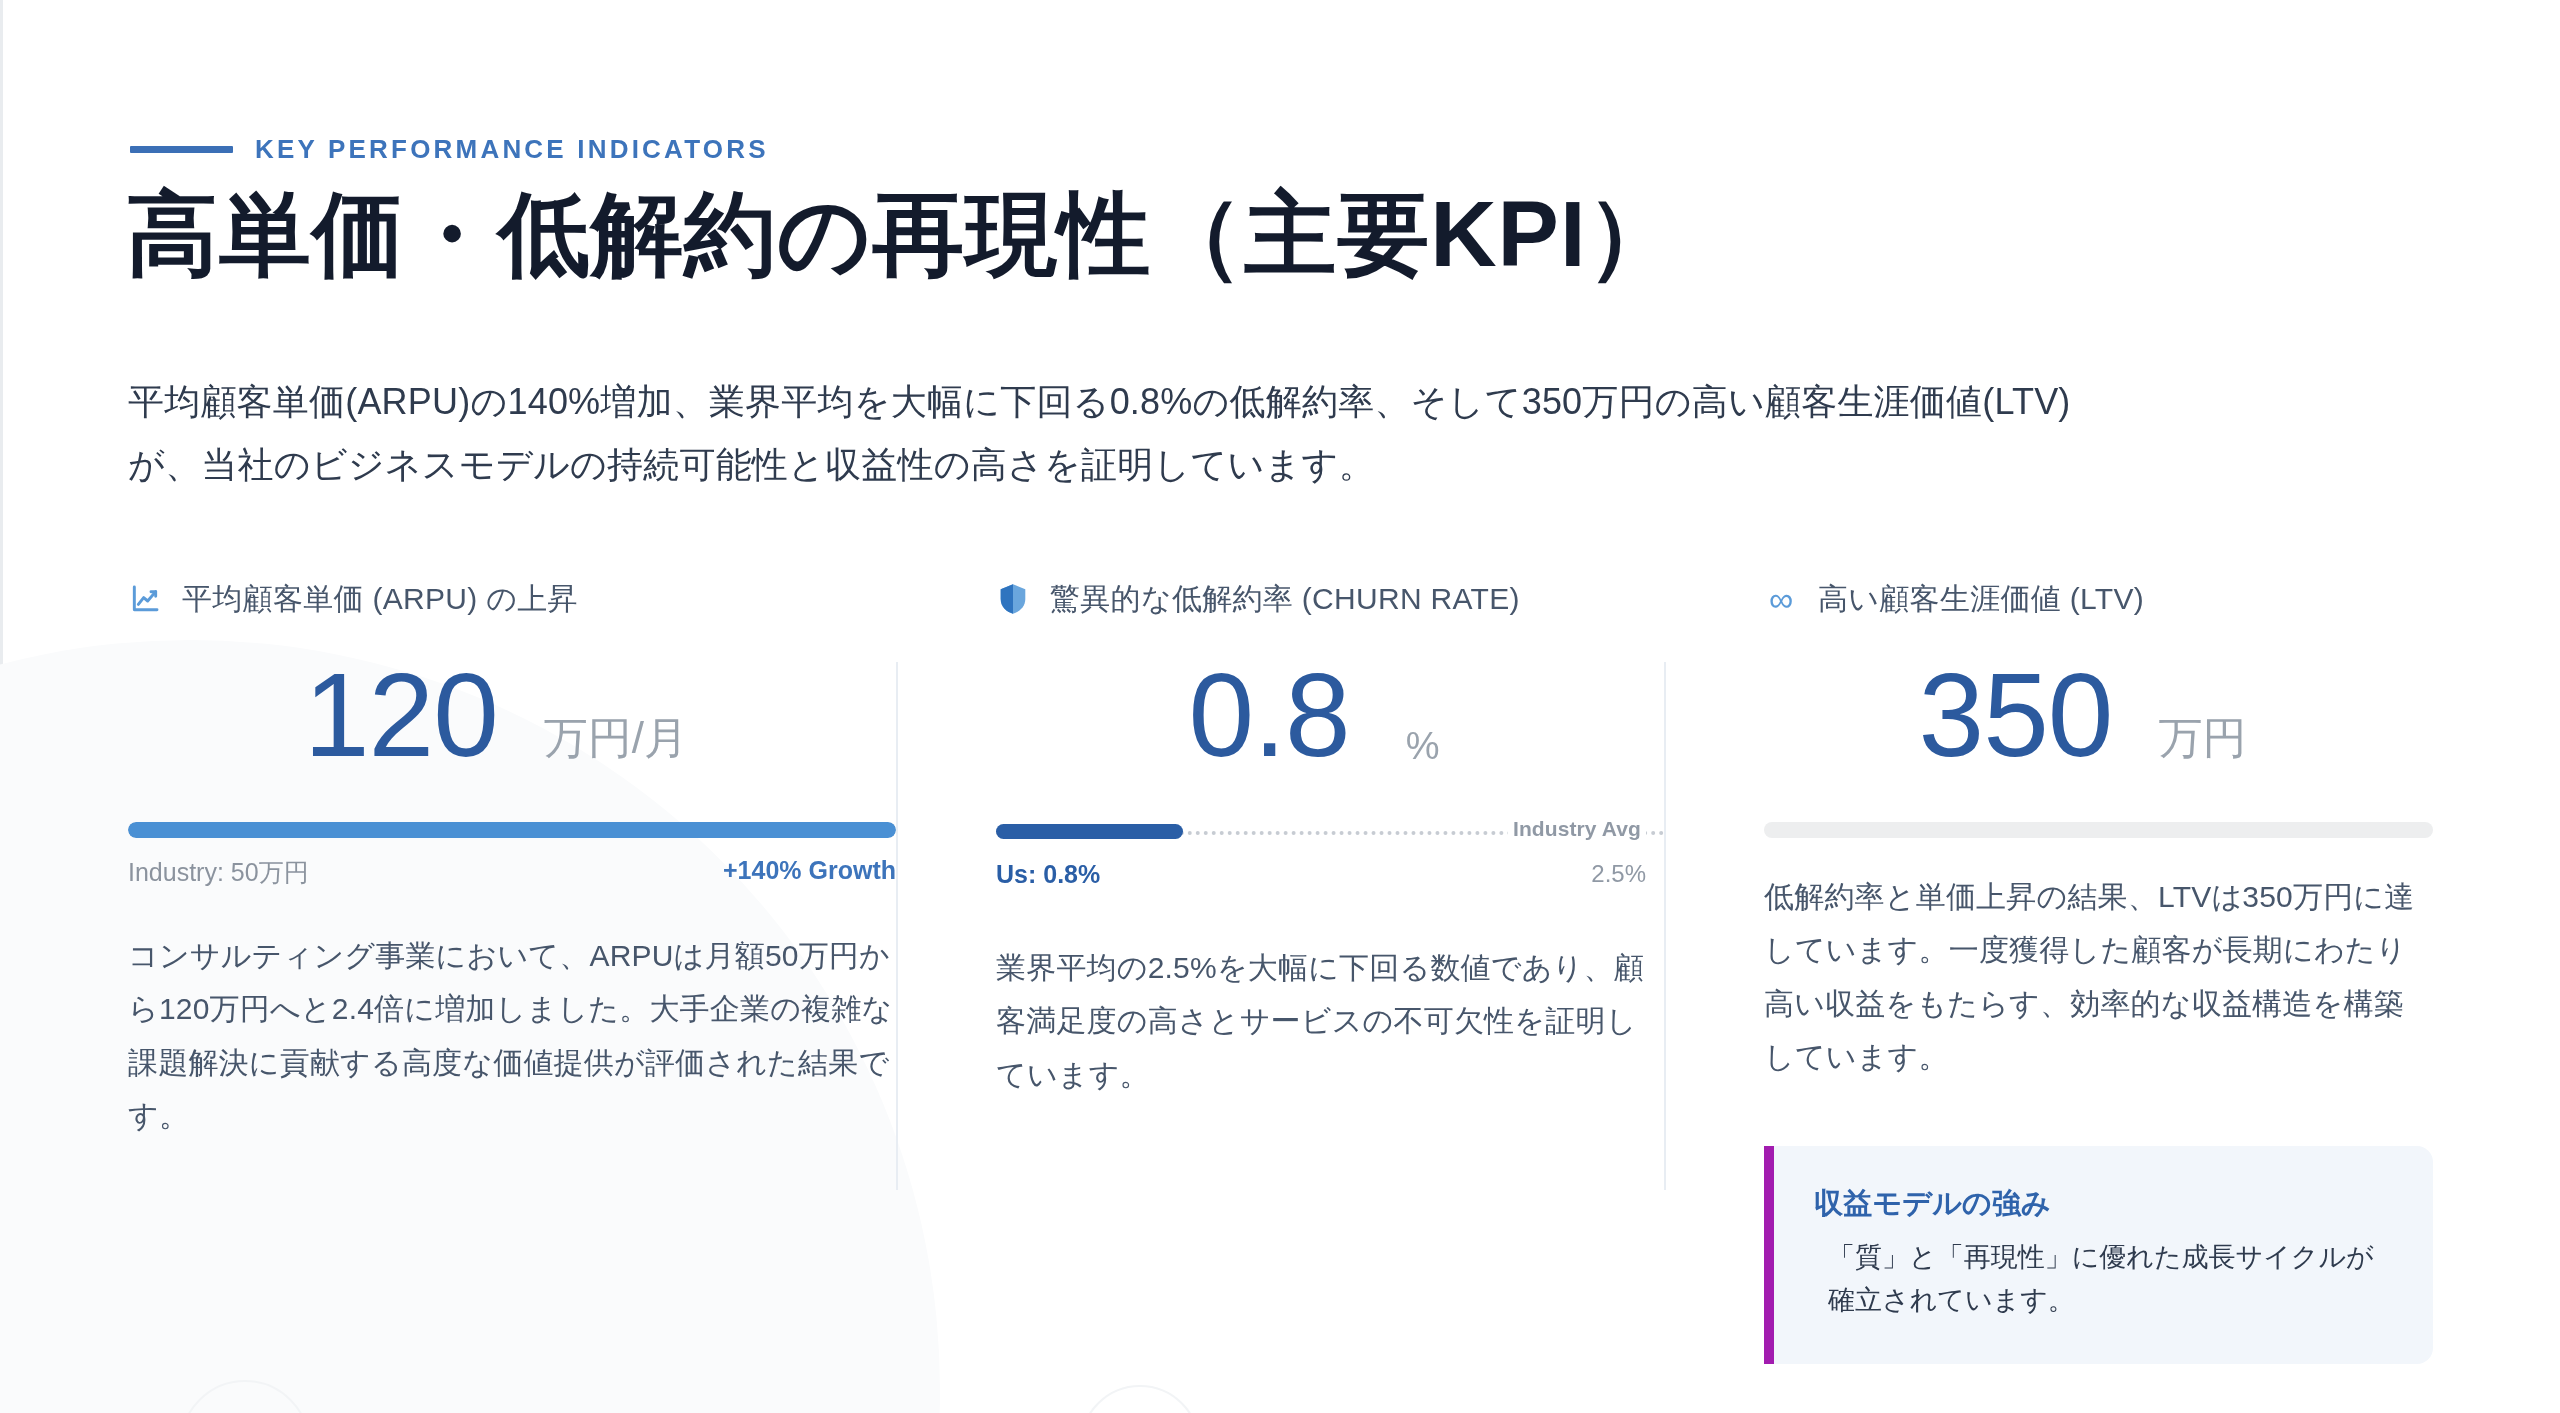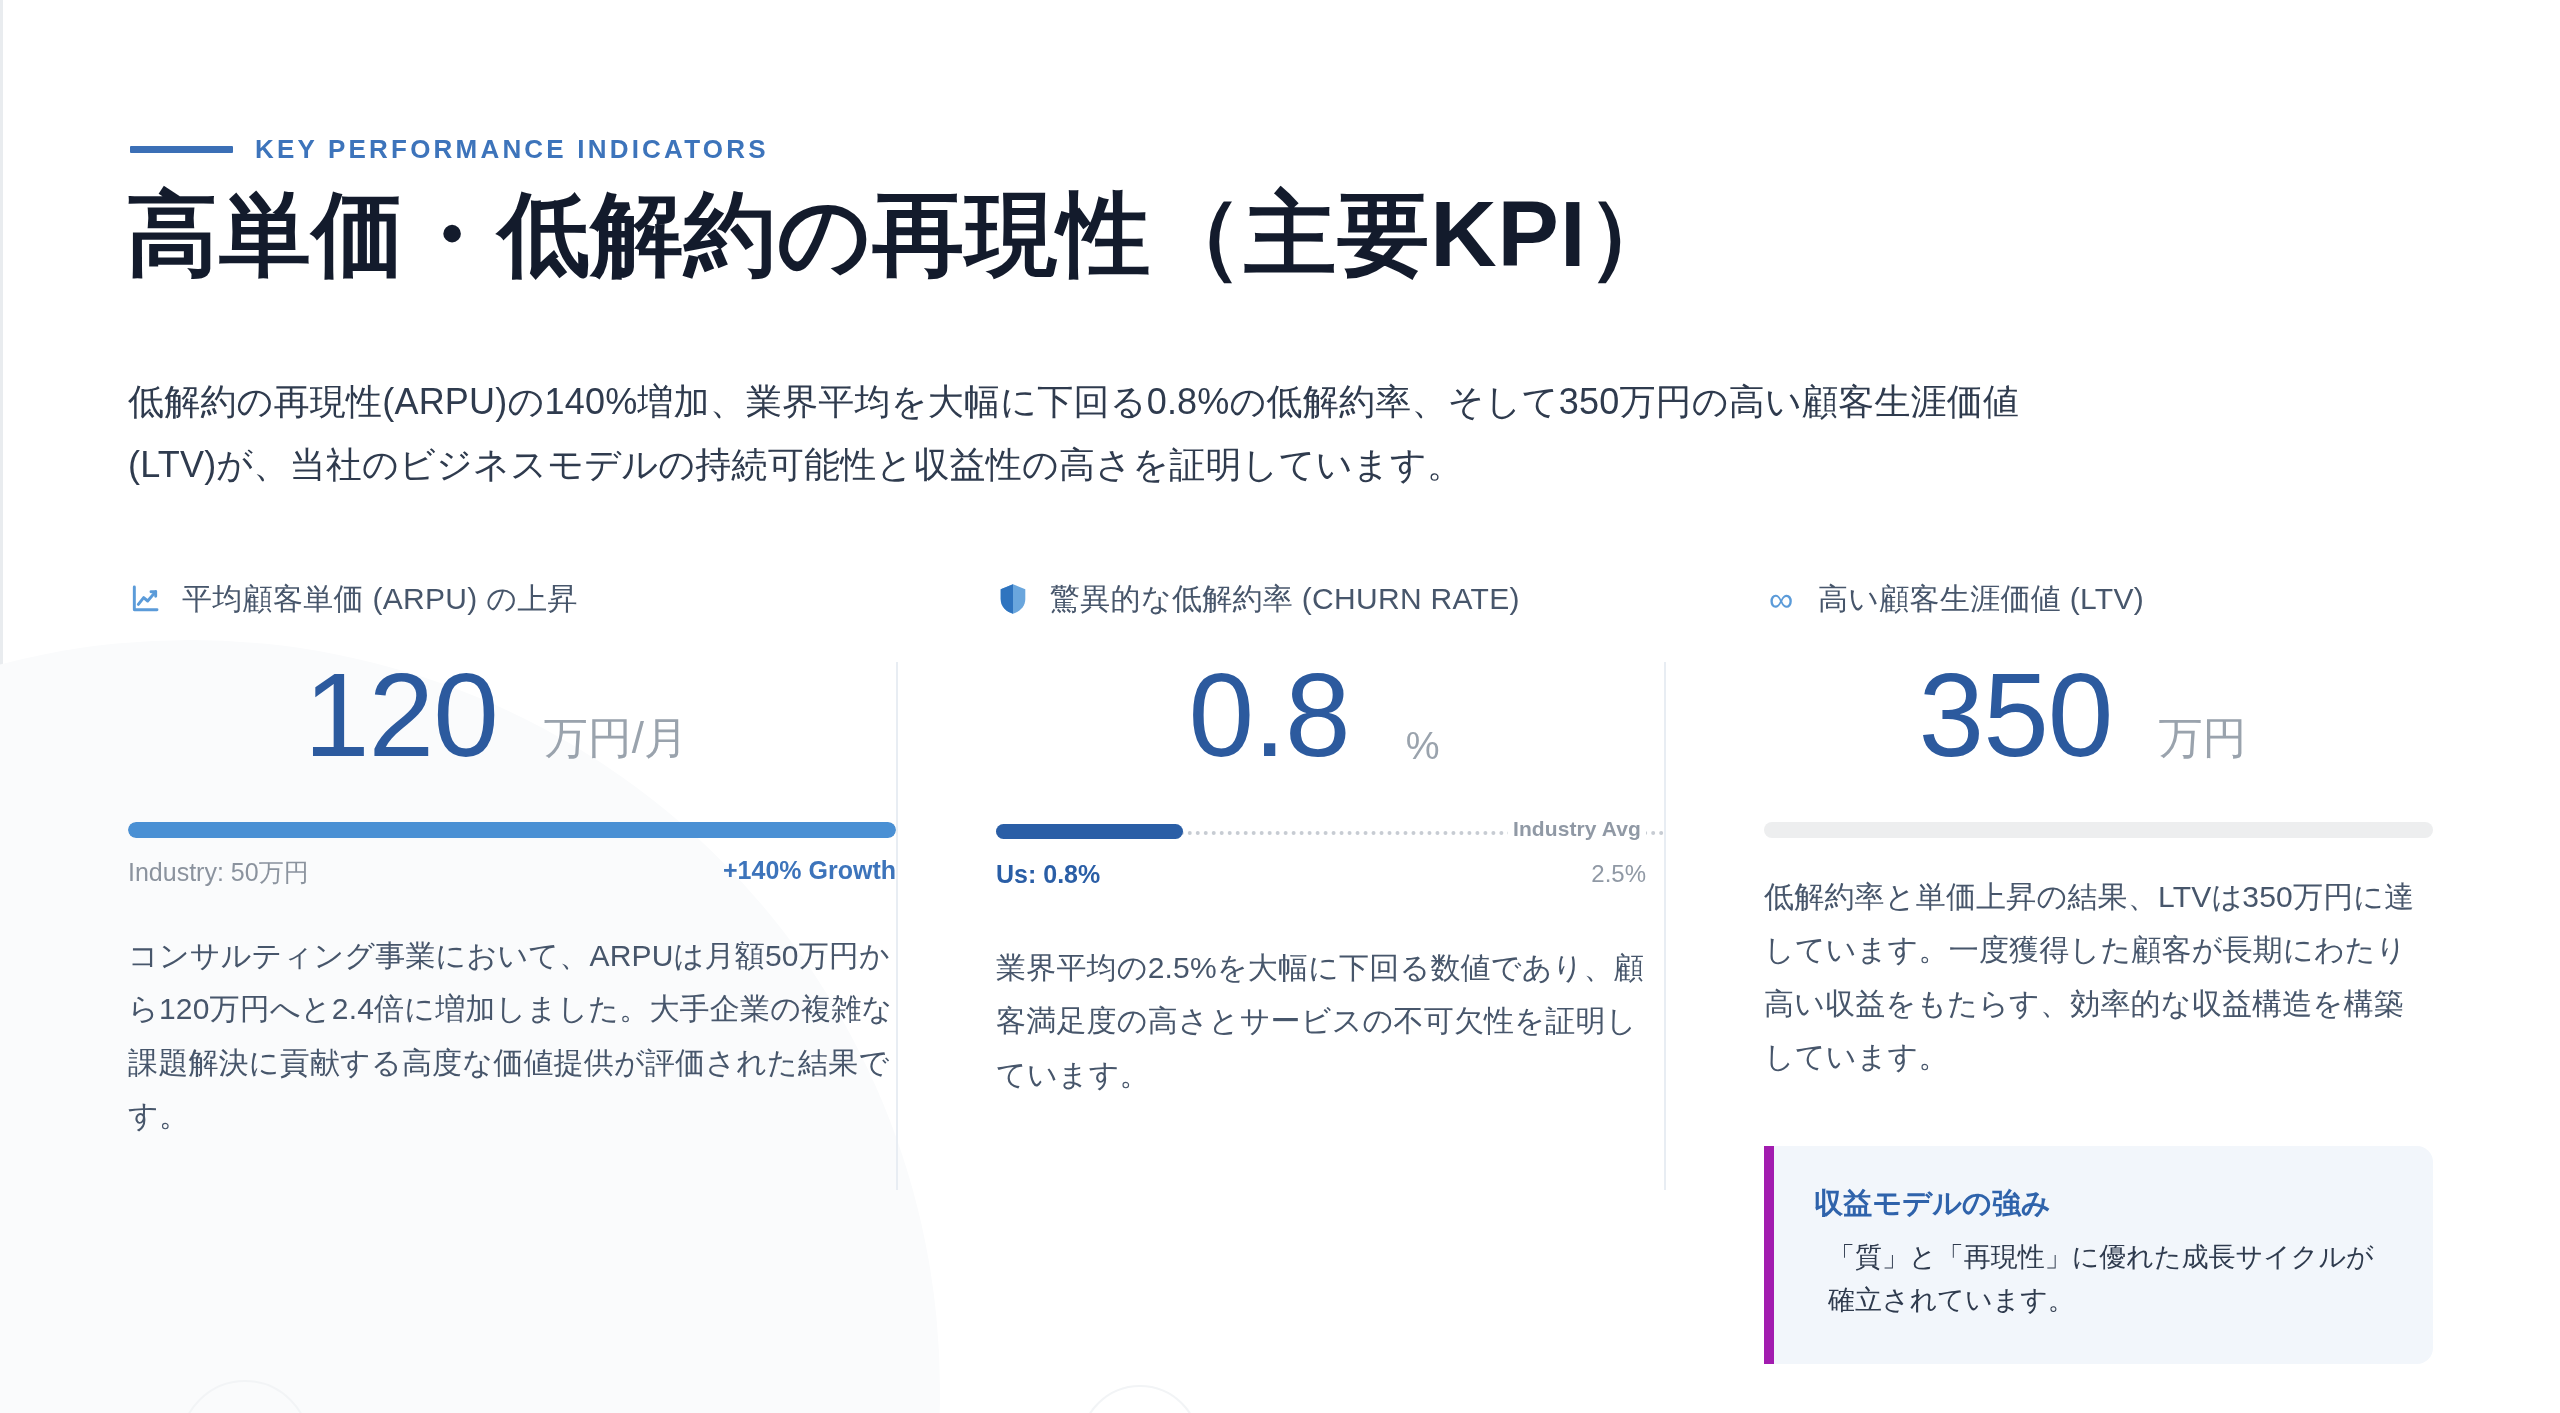--- a/index.html
+++ b/index.html
@@ -300,21 +300,21 @@
 
 <div class="page">
 
   <div class="eyebrow">
     <div class="eyebrow-bar"></div>
     <div class="eyebrow-text">KEY PERFORMANCE INDICATORS</div>
   </div>
 
   <h1 class="headline">高単価・低解約の再現性（主要KPI）</h1>
 
-  <p class="lead">低解約の再現性(ARPU)の140%増加、業界平均を大幅に下回る0.8%の低解約率、そして350万円の高い顧客生涯価値(LTV)が、当社のビジネスモデルの持続可能性と収益性の高さを証明しています。</p>
+  <p class="lead">平均顧客単価(ARPU)の140%増加、業界平均を大幅に下回る0.8%の低解約率、そして350万円の高い顧客生涯価値(LTV)が、当社のビジネスモデルの持続可能性と収益性の高さを証明しています。</p>
 
   <div class="kpi-grid">
 
     <div class="kpi-col c1">
       <div class="kpi-head">
         <span class="kpi-icon">
           <svg width="32" height="32" viewBox="0 0 24 24" fill="none" stroke="#5b9bd9" stroke-width="2.2" stroke-linecap="round" stroke-linejoin="round">
             <path d="M4 3 L4 20 L21 20"></path>
             <polyline points="7,16 11,11 14,13.5 20,6.5"></polyline>
             <polyline points="16.5,6.5 20,6.5 20,10"></polyline>

